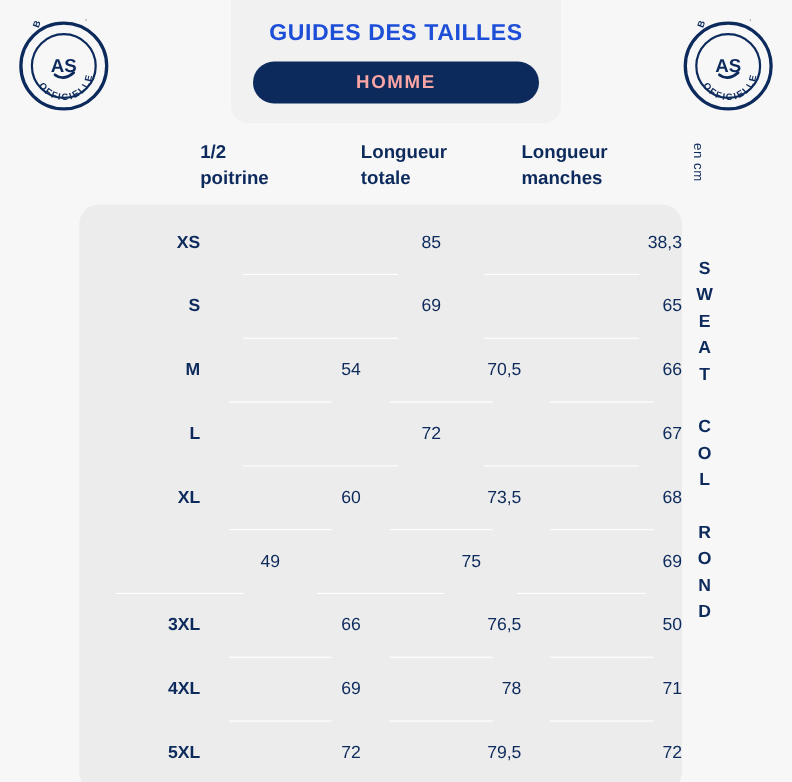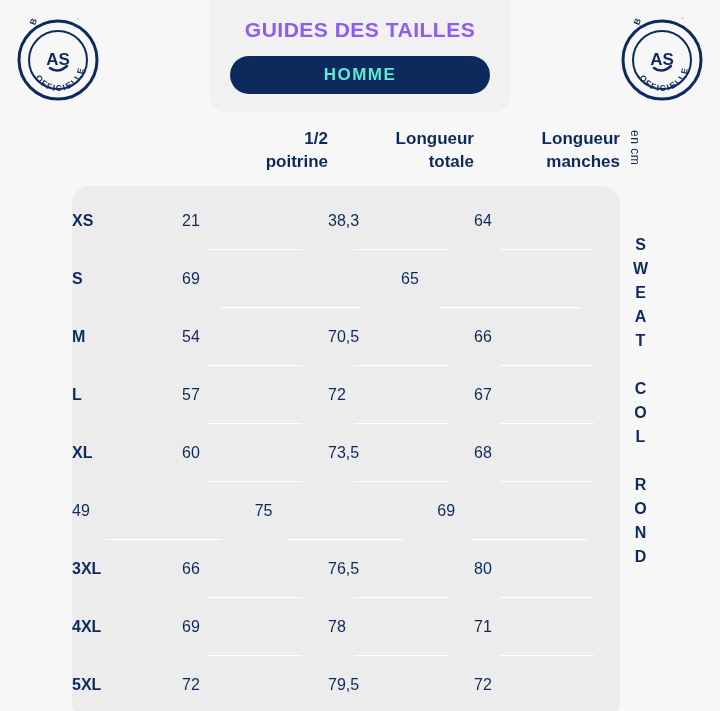--- a/index.html
+++ b/index.html
@@ -37,46 +37,46 @@
     border-bottom-left-radius: 16px;
     border-bottom-right-radius: 16px;
     padding: 14px 10px 18px 10px;
     box-sizing: border-box;
     text-align: center;
   }
   .title {
     font-size: 21px;
     font-weight: bold;
     letter-spacing: 0.5px;
-    color: #8b5cf6;
+    color: #1d4ed8;
     margin: 4px 0 14px 0;
   }
   .subtitle-pill {
     background: #0d2a5c;
     border-radius: 22px;
     height: 38px;
     line-height: 38px;
     margin: 0 10px;
-    color: #5eead4;
+    color: #fca5a5;
     font-size: 17px;
     font-weight: bold;
     letter-spacing: 1.5px;
   }
 
   
   .col-headers {
     position: absolute;
     left: 72px;
     top: 128px;
     width: 548px;
     display: flex;
   }
   .col-headers .ch {
     flex: 1 1 0;
-    text-align: right;
+    text-align: left;
     font-size: 17px;
     font-weight: bold;
     line-height: 1.35;
     color: #0d2a5c;
     white-space: pre-line;
   }
   .col-headers .ch.size-col { flex: 0 0 110px; }
 
   
   .table-card {
@@ -89,21 +89,21 @@
     box-sizing: border-box;
     padding: 6px 0;
   }
   .row {
     display: flex;
     align-items: center;
     height: 58px;
   }
   .cell {
     flex: 1 1 0;
-    text-align: left;
+    text-align: right;
     font-size: 16px;
     color: #0d2a5c;
     position: relative;
     height: 58px;
     line-height: 58px;
   }
   .cell.size-col {
     flex: 0 0 110px;
     font-weight: bold;
     font-size: 16px;
@@ -191,57 +191,55 @@
 poitrine</div>
   <div class="ch">Longueur
 totale</div>
   <div class="ch">Longueur
 manches</div>
 </div>
 
 <div class="table-card">
   <div class="row">
     <div class="cell size-col">XS</div>
-    <div class="cell">21</div>
+    <div class="cell">85</div>
     <div class="cell">38,3</div>
-    <div class="cell">64</div>
   </div>
   <div class="row">
     <div class="cell size-col">S</div>
     <div class="cell">69</div>
     <div class="cell">65</div>
   </div>
   <div class="row">
     <div class="cell size-col">M</div>
     <div class="cell">54</div>
     <div class="cell">70,5</div>
     <div class="cell">66</div>
   </div>
   <div class="row">
     <div class="cell size-col">L</div>
-    <div class="cell">57</div>
     <div class="cell">72</div>
     <div class="cell">67</div>
   </div>
   <div class="row">
     <div class="cell size-col">XL</div>
     <div class="cell">60</div>
     <div class="cell">73,5</div>
     <div class="cell">68</div>
   </div>
   <div class="row">
     <div class="cell">49</div>
     <div class="cell">75</div>
     <div class="cell">69</div>
   </div>
   <div class="row">
     <div class="cell size-col">3XL</div>
     <div class="cell">66</div>
     <div class="cell">76,5</div>
-    <div class="cell">80</div>
+    <div class="cell">50</div>
   </div>
   <div class="row">
     <div class="cell size-col">4XL</div>
     <div class="cell">69</div>
     <div class="cell">78</div>
     <div class="cell">71</div>
   </div>
   <div class="row">
     <div class="cell size-col">5XL</div>
     <div class="cell">72</div>

